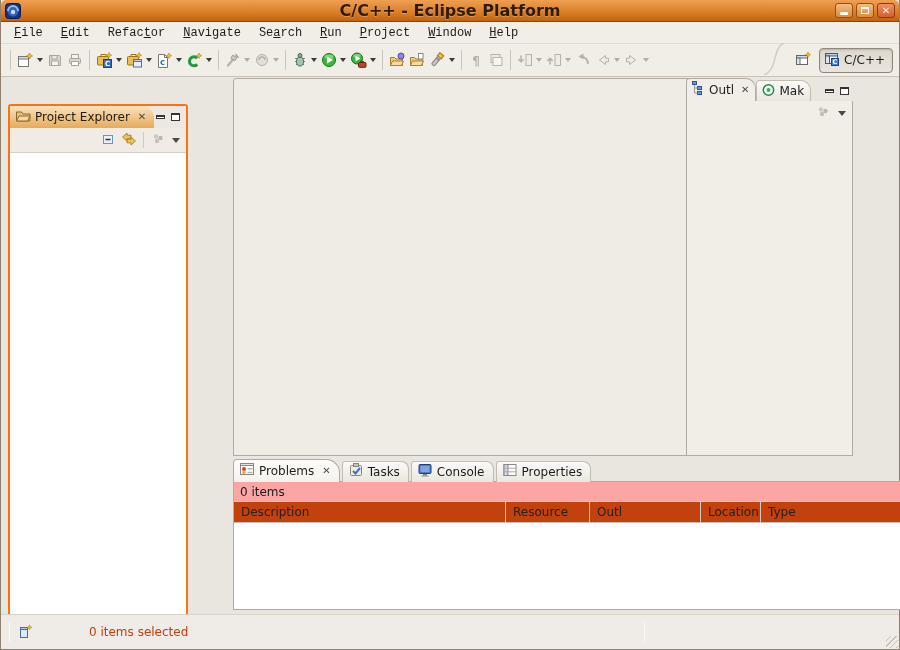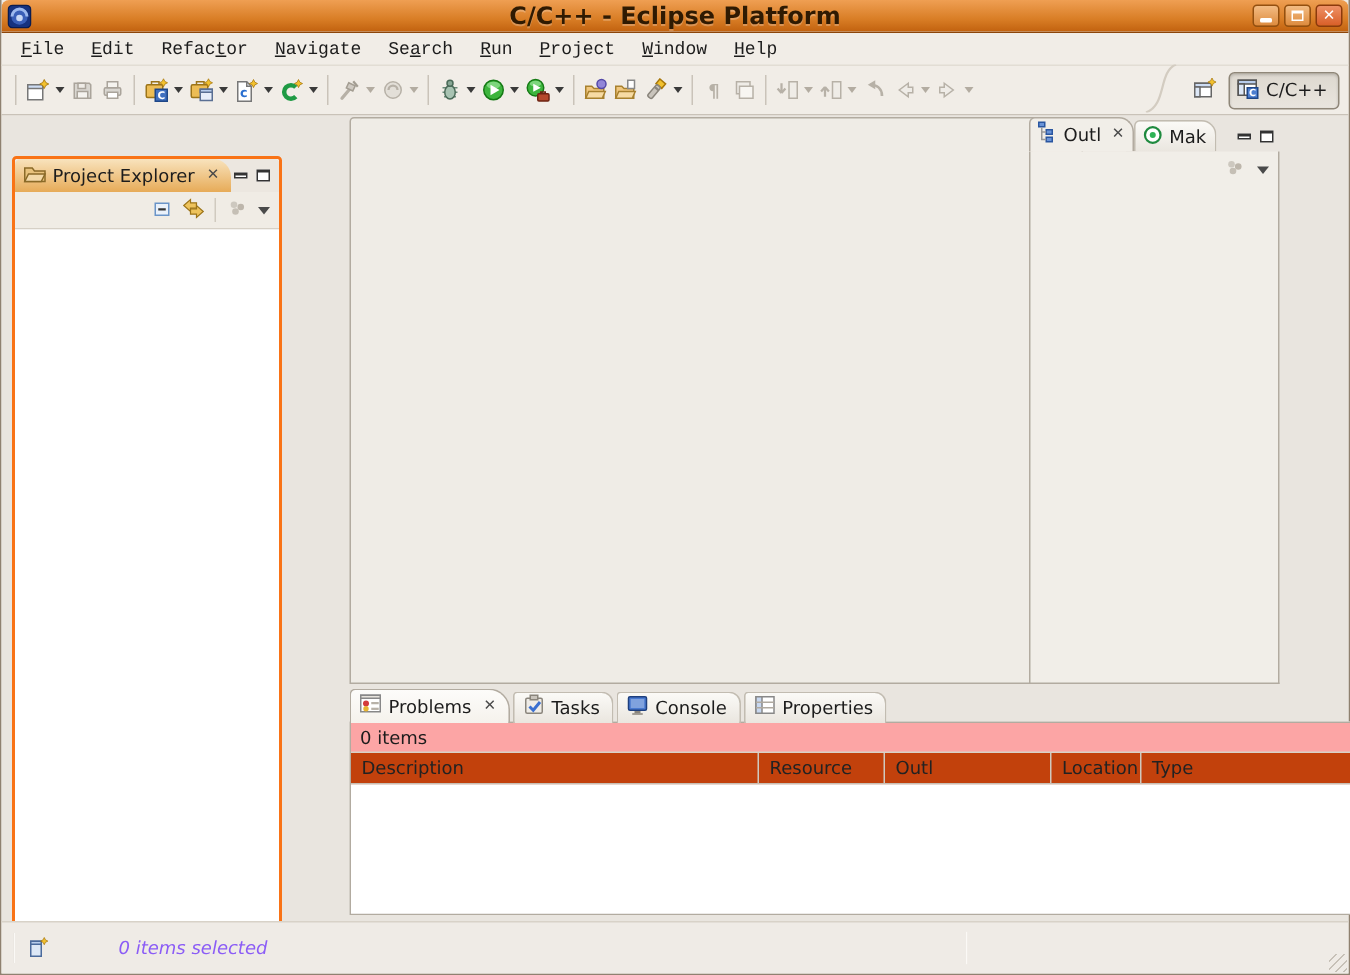--- a/index.html
+++ b/index.html
@@ -85,21 +85,21 @@
   .bp-itemsrow { height: 20px; flex: 0 0 20px; background: #fca5a5; border-bottom: 1px solid #d8d2c8; display: flex; align-items: center; padding-left: 6px; }
   .bp-tablehead { height: 21px; flex: 0 0 21px; display: flex; background: #c2410c; border-bottom: 1px solid #c6c0b6; }
   .bp-th { display: flex; align-items: center; padding-left: 7px; border-right: 1px solid #cfc9bf; color: #222; }
   .bp-th.c0 { width: 272px; } .bp-th.c1 { width: 84px; } .bp-th.c2 { width: 111px; } .bp-th.c3 { width: 60px; } .bp-th.c4 { flex: 1; border-right: none; }
   .bp-table-body { flex: 1; background: #fff; }
 
   
   .statusbar { height: 35px; flex: 0 0 35px; background: #efebe6; border-top: 1px solid #d8d2c8; position: relative; }
   .sb-sep1 { position: absolute; left: 8px; top: 7px; width: 1px; height: 20px; background: #c6c0b6; border-right: 1px solid #fbf9f6; }
   .sb-fastview { position: absolute; left: 18px; top: 9px; }
-  .sb-text { position: absolute; left: 78px; top: 10px; color: #8b5cf6; font-style: italic; }
+  .sb-text { position: absolute; left: 88px; top: 10px; color: #c2410c; }
   .sb-sep2 { position: absolute; left: 643px; top: 6px; width: 1px; height: 22px; background: #ddd7cd; border-right: 1px solid #fbf9f6; }
   .sb-grip { position: absolute; right: 1px; bottom: 1px; width: 12px; height: 12px;
     background: repeating-linear-gradient(135deg, transparent 0 3px, #b5aea3 3px 4px); opacity: 0.7; }
 </style>
 </head>
 <body>
 
 <div class="window">
 
   <div class="titlebar">

